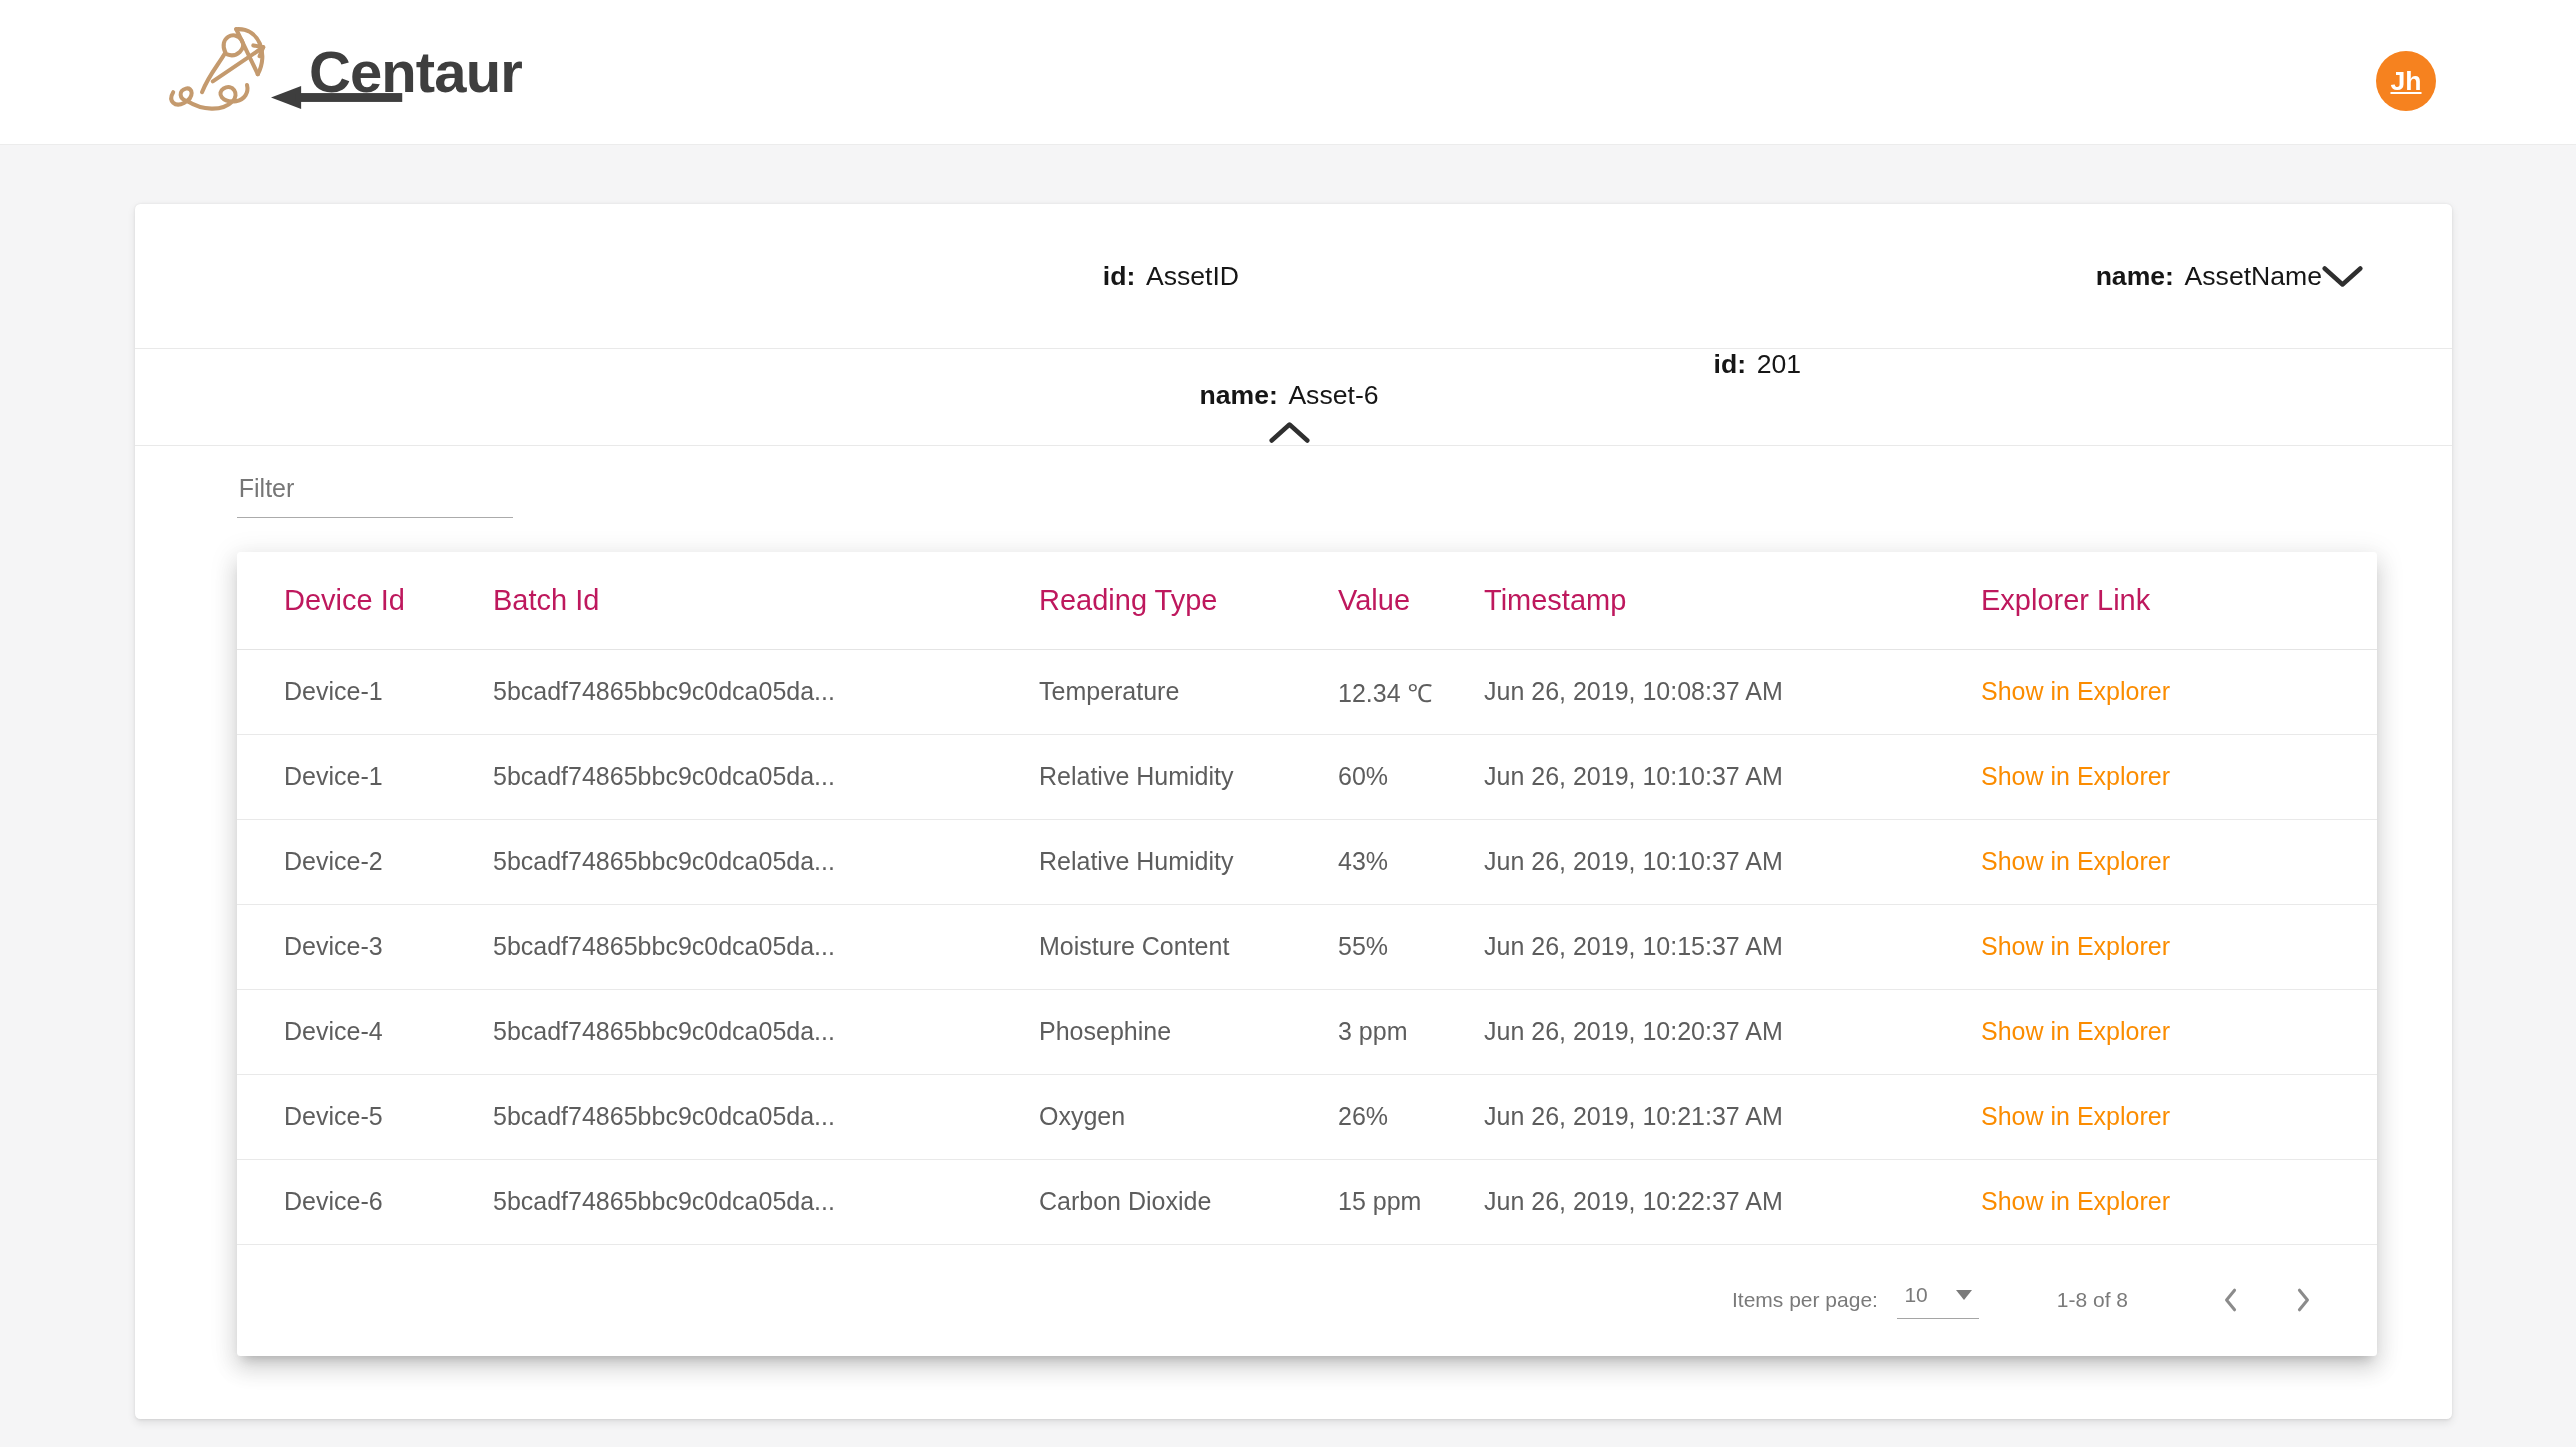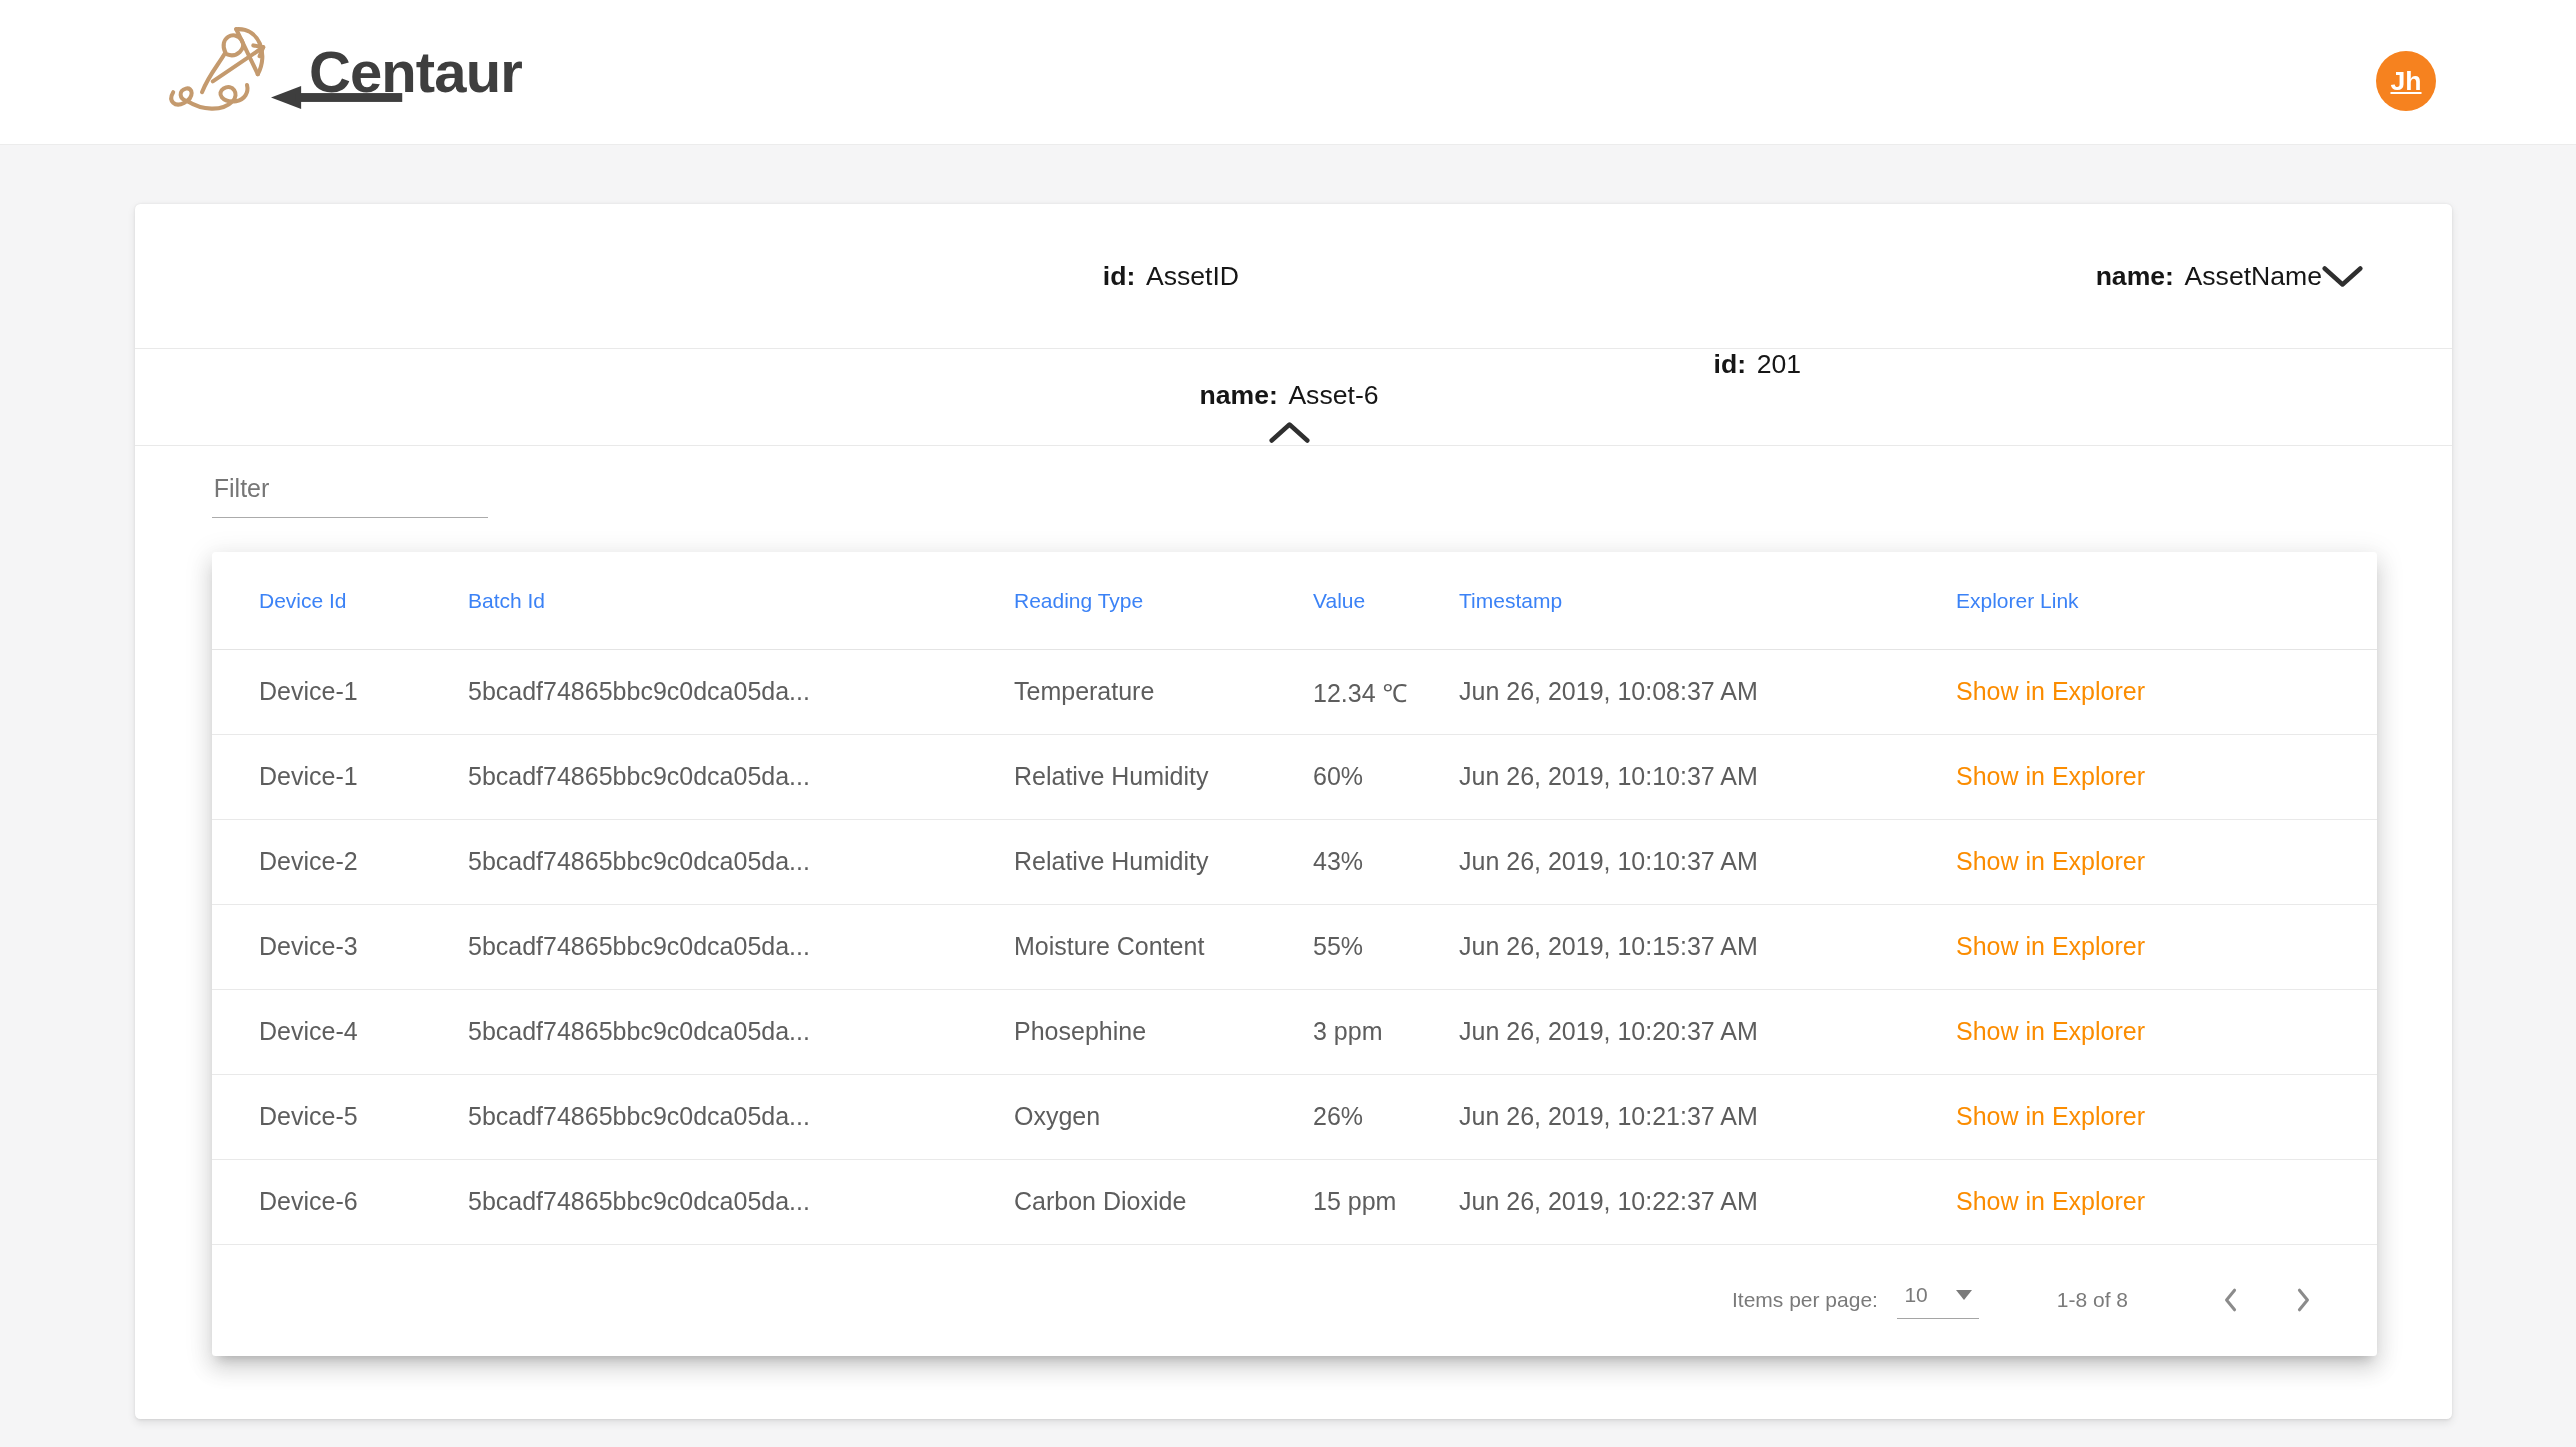--- a/index.html
+++ b/index.html
@@ -46,42 +46,42 @@
     display:flex;align-items:center;padding:0 89px 0 80px;cursor:pointer;
     font-size:26.6px;color:#161616;text-align:right;
   }
   .panel-header.collapsed{height:145px;border-bottom:1.8px solid #e9e9e9;}
   .panel-header.expanded{height:97px;border-bottom:1.8px solid #e9e9e9;flex-direction:column;}
   .ph-id{width:1024px;}
   .ph-name{flex:1;}
   .lbl{font-weight:bold;margin-right:10.6px;}
   .chev{display:flex;align-items:center;}
 
-  .panel-body{padding:0 75px 0 77px;}
+  .panel-body{padding:0 75px 0 77px;margin-left:25px;}
 
   
   .filter-field{margin-top:23px;width:276px;}
   .filter{
     width:100%;border:none;outline:none;background:transparent;
     border-bottom:1.8px solid #ababab;
     font-family:"Liberation Sans", sans-serif;
     font-size:25px;color:#3c3c3c;padding:5.3px 1.8px 14px 1.8px;
   }
   .filter::placeholder{color:#767676;opacity:1;}
 
   
   .card{
     margin-top:34px;background:#ffffff;border-radius:3.5px;
     box-shadow:0 8.9px 10.6px -7px rgba(0,0,0,0.22),
                0 12.4px 21px 1.8px rgba(0,0,0,0.10),
                0 5.3px 26.6px 4.4px rgba(0,0,0,0.08);
   }
   table{width:100%;border-collapse:collapse;table-layout:fixed;}
   th{
-    height:97px;font-size:21px;font-weight:normal;color:#3b82f6;
+    height:97px;font-size:29px;font-weight:normal;color:#be185d;
     text-align:left;border-bottom:1.8px solid #e4e4e4;padding:0;
   }
   td{
     height:85px;font-size:25px;color:#5d5d5d;
     border-bottom:1.8px solid #e9e9e9;padding:0;
     white-space:nowrap;overflow:hidden;
   }
   th:first-child,td:first-child{padding-left:47px;}
   a.explorer{color:var(--link-orange);text-decoration:none;cursor:pointer;}
 

